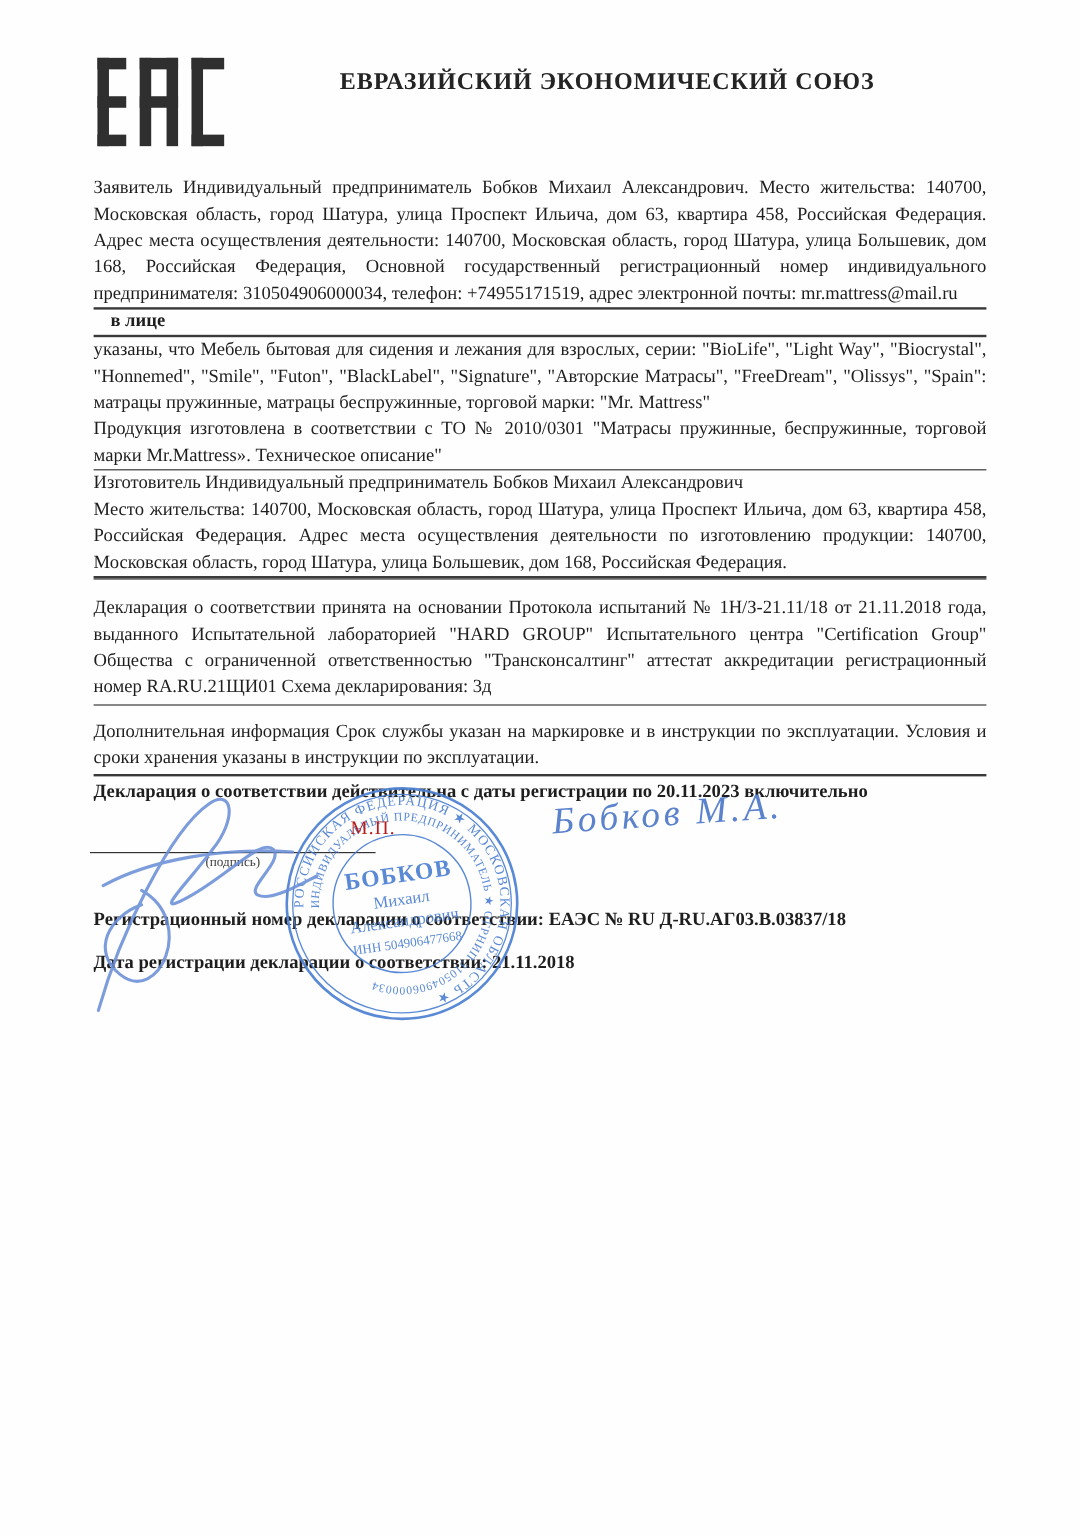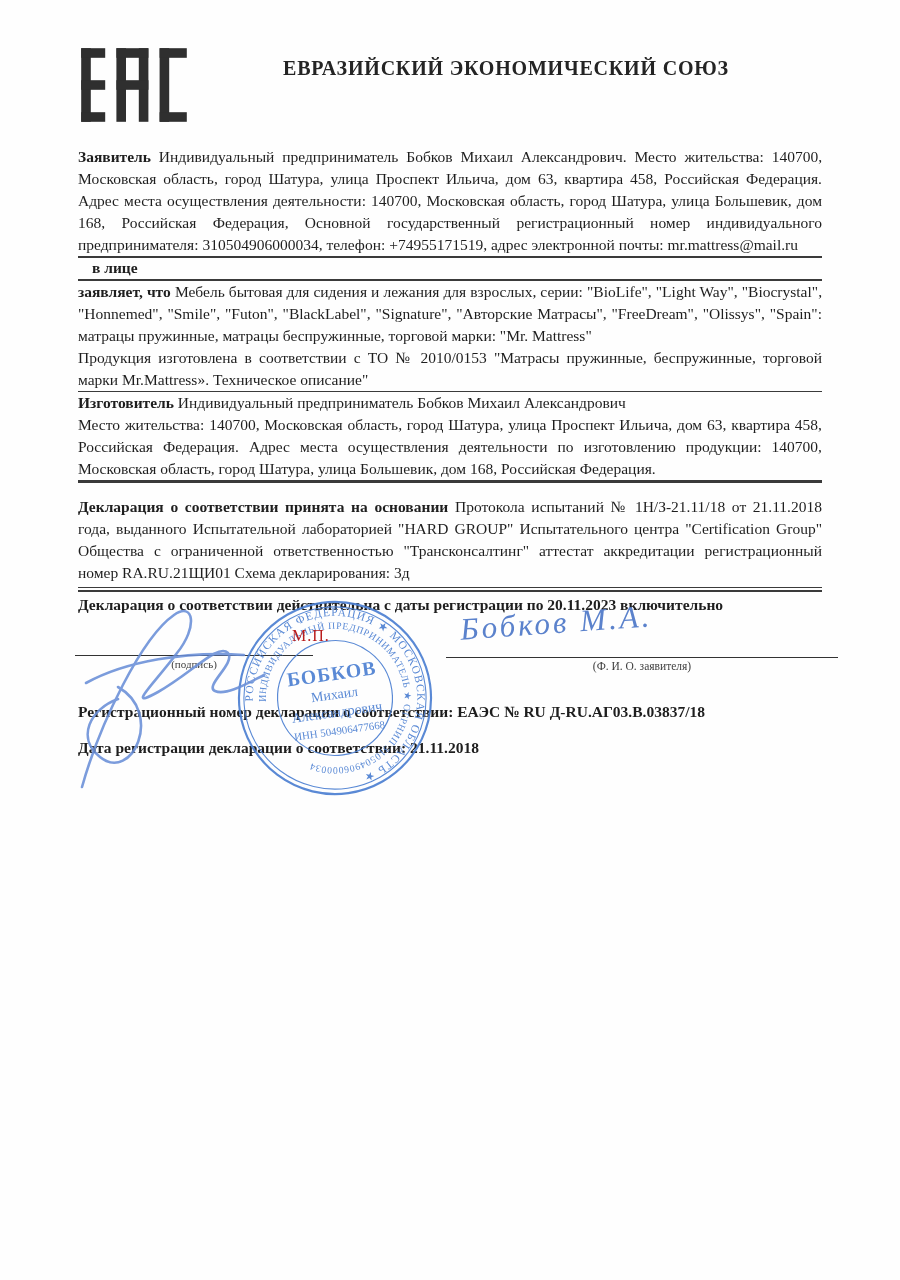--- a/index.html
+++ b/index.html
@@ -8,21 +8,21 @@
     font-family:"Liberation Serif", serif; color:#1e1e1e; overflow:hidden;
   }
   .content { position:absolute; left:78px; top:0; width:744px; }
 
   .head { display:flex; align-items:flex-start; margin-top:44px; }
   .logo-box { width:112px; height:82px; flex:0 0 auto; }
   .titles { flex:1; text-align:center; padding-top:12px; }
   .title-line { font-weight:bold; font-size:20px; line-height:25px; letter-spacing:0.8px; color:#242424; }
 
   .para { font-size:15.5px; line-height:22px; text-align:justify; margin:0; }
-  .lead { font-weight:bold;margin-top:29px; }
+  .lead { font-weight:normal;margin-top:29px; }
   .rule { border-top:2px solid #3a3a3a; height:0; }
   .rule.thin { border-top-width:1.5px; }
 
   .applicant { margin-top:20px; }
   .inperson { font-weight:bold; font-size:15.5px; padding:1px 0 2px 0;margin-left:14px; }
   .gap13 { margin-top:13px; }
   .gap11 { margin-top:11px; }
   .validity { font-weight:bold; font-size:15.5px; line-height:21px; padding-top:2px; }
 
   .sig-area { position:relative; height:78px; }
@@ -82,37 +82,38 @@
         <div class="title-line">ЕВРАЗИЙСКИЙ ЭКОНОМИЧЕСКИЙ СОЮЗ</div>
       </div>
     </div>
 
     <p class="para applicant"><b class="lead">Заявитель</b> <span>Индивидуальный предприниматель Бобков Михаил Александрович. Место жительства: 140700, Московская область, город Шатура, улица Проспект Ильича, дом 63, квартира 458, Российская Федерация. Адрес места осуществления деятельности: 140700, Московская область, город Шатура, улица Большевик, дом 168, Российская Федерация, Основной государственный регистрационный номер индивидуального предпринимателя: 310504906000034, телефон: +74955171519, адрес электронной почты: mr.mattress@mail.ru</span></p>
 
     <div class="rule"></div>
     <div class="inperson">в лице</div>
     <div class="rule"></div>
 
-    <p class="para"><b class="lead">заявляет, что</b> <span>Мебель бытовая для сидения и лежания для взрослых, серии: "BioLife", "Light Way", "Biocrystal", "Honnemed", "Smile", "Futon", "BlackLabel", "Signature", "Авторские Матрасы", "FreeDream", "Olissys", "Spain": матрацы пружинные, матрацы беспружинные, торговой марки: "Mr. Mattress"</span></p>
-    <p class="para">Продукция изготовлена в соответствии с ТО № 2010/0153 "Матрасы пружинные, беспружинные, торговой марки Mr.Mattress». Техническое описание"</p>
+    <p class="para"><b class="lead">указаны, что</b> <span>Мебель бытовая для сидения и лежания для взрослых, серии: "BioLife", "Light Way", "Biocrystal", "Honnemed", "Smile", "Futon", "BlackLabel", "Signature", "Авторские Матрасы", "FreeDream", "Olissys", "Spain": матрацы пружинные, матрацы беспружинные, торговой марки: "Mr. Mattress"</span></p>
+    <p class="para">Продукция изготовлена в соответствии с ТО № 2010/0301 "Матрасы пружинные, беспружинные, торговой марки Mr.Mattress». Техническое описание"</p>
 
     <div class="rule thin"></div>
 
     <p class="para"><b class="lead">Изготовитель</b> <span>Индивидуальный предприниматель Бобков Михаил Александрович</span></p>
     <p class="para">Место жительства: 140700, Московская область, город Шатура, улица Проспект Ильича, дом 63, квартира 458, Российская Федерация. Адрес места осуществления деятельности по изготовлению продукции: 140700, Московская область, город Шатура, улица Большевик, дом 168, Российская Федерация.</p>
 
     <div class="rule"></div>
 
 
     <div class="rule thin"></div>
 
     <p class="para gap13"><b class="lead">Декларация о соответствии принята на основании</b> <span>Протокола испытаний № 1Н/З-21.11/18 от 21.11.2018 года, выданного Испытательной лабораторией "HARD GROUP" Испытательного центра "Certification Group" Общества с ограниченной ответственностью "Трансконсалтинг" аттестат аккредитации регистрационный номер RA.RU.21ЩИ01 Схема декларирования: 3д</span></p>
 
     <div class="rule thin" style="margin-top:3px;"></div>
 
+    <p class="para gap11"><b class="lead">Дополнительная информация</b> <span>Срок службы указан на маркировке и в инструкции по эксплуатации. Условия и сроки хранения указаны в инструкции по эксплуатации.</span></p>
 
     <div class="rule" style="margin-top:2px;"></div>
 
     <div class="validity">Декларация о соответствии действительна с даты регистрации по 20.11.2023 включительно</div>
 
     <div class="sig-area">
 
       <svg class="flourish" viewBox="0 0 262 202" aria-hidden="true">
         <g fill="none" stroke="#6a8fd8" stroke-width="2.6" stroke-linecap="round" opacity="0.88">
           <path d="M 16,196 C 34,132 76,46 108,24 C 128,10 132,36 111,62 C 89,92 58,120 92,101 C 126,82 152,52 162,62 C 170,72 138,95 149,100 C 160,105 182,92 198,84"></path>
@@ -143,21 +144,20 @@
           <text x="100" y="119" text-anchor="middle" font-size="14">Александрович</text>
           <text x="100" y="137" text-anchor="middle" font-size="11">ИНН 504906477668</text>
         </g>
       </svg>
 
       <div class="mp-label">М.П.</div>
 
       <div class="hand-name">Бобков  М.А.</div>
 
       <div class="sig-left"><span>(подпись)</span></div>
-      <div class="sig-right"><span>(Ф. И. О. заявителя)</span></div>
     </div>
 
     <div class="reg-line"><span class="reg-part">Регистрационный номер декларации о соответствии:</span> <span class="reg-part">ЕАЭС № RU Д-RU.АГ03.В.03837/18</span></div>
 
     <div class="reg-line date"><span class="reg-part">Дата регистрации декларации о соответствии:</span> <span class="reg-part">21.11.2018</span></div>
 
   </div>
 </div>
 
 </body></html>

